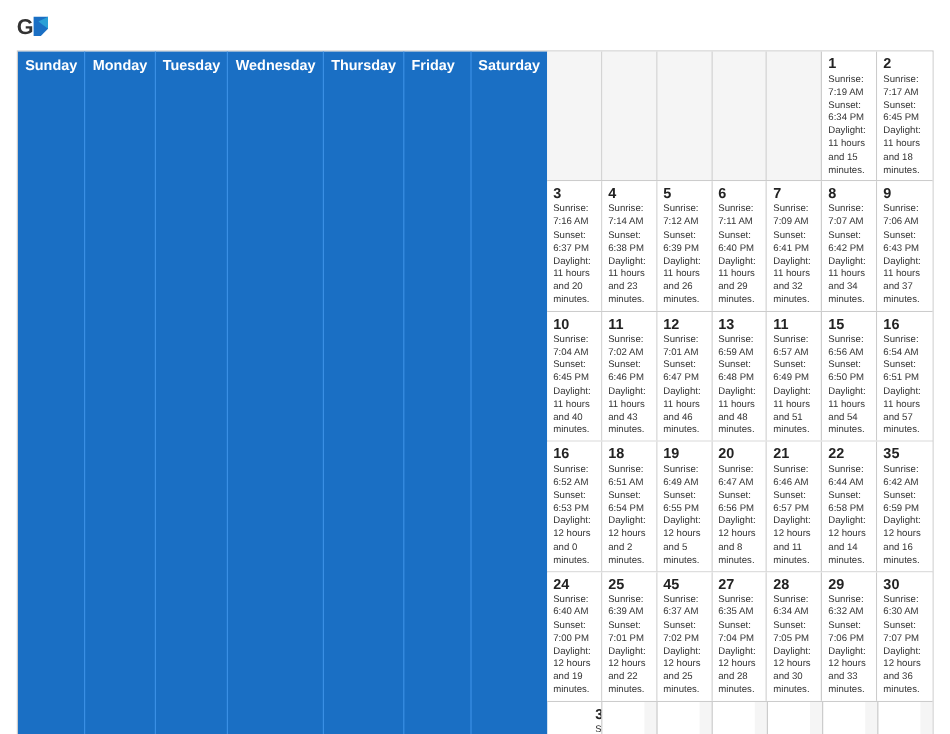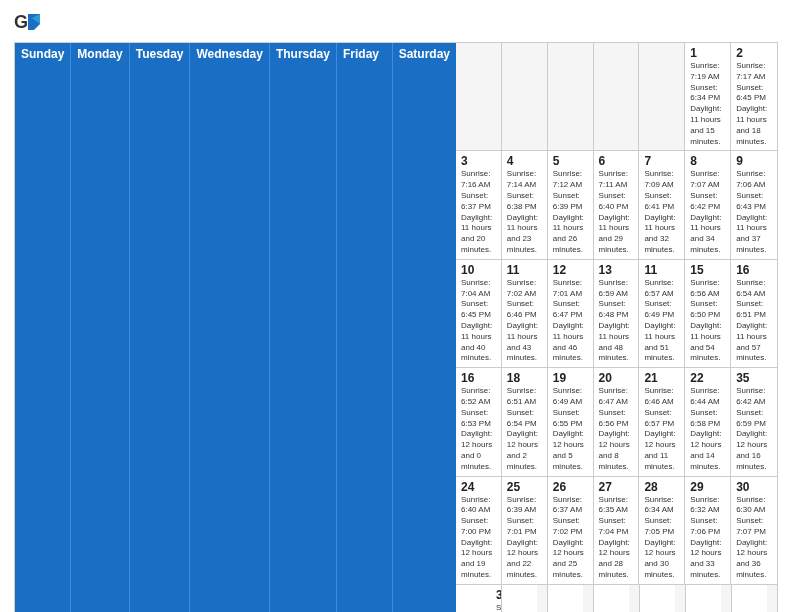--- a/index.html
+++ b/index.html
@@ -323,21 +323,21 @@
 and 19 minutes.</div>
           </div>
           <div class="cal-cell">
             <span class="day-num">25</span>
             <div class="day-info">Sunrise: 6:39 AM
 Sunset: 7:01 PM
 Daylight: 12 hours
 and 22 minutes.</div>
           </div>
           <div class="cal-cell">
-            <span class="day-num">26</span>
+            <span class="day-num">45</span>
             <div class="day-info">Sunrise: 6:37 AM
 Sunset: 7:02 PM
 Daylight: 12 hours
 and 25 minutes.</div>
           </div>
           <div class="cal-cell">
             <span class="day-num">27</span>
             <div class="day-info">Sunrise: 6:35 AM
 Sunset: 7:04 PM
 Daylight: 12 hours

